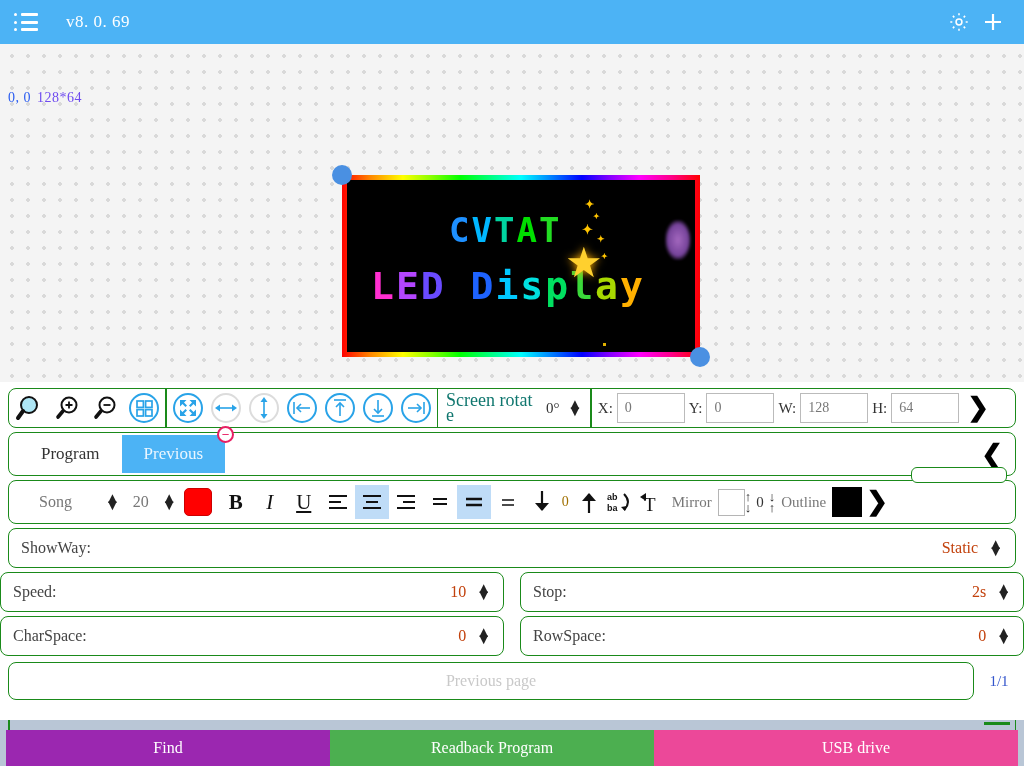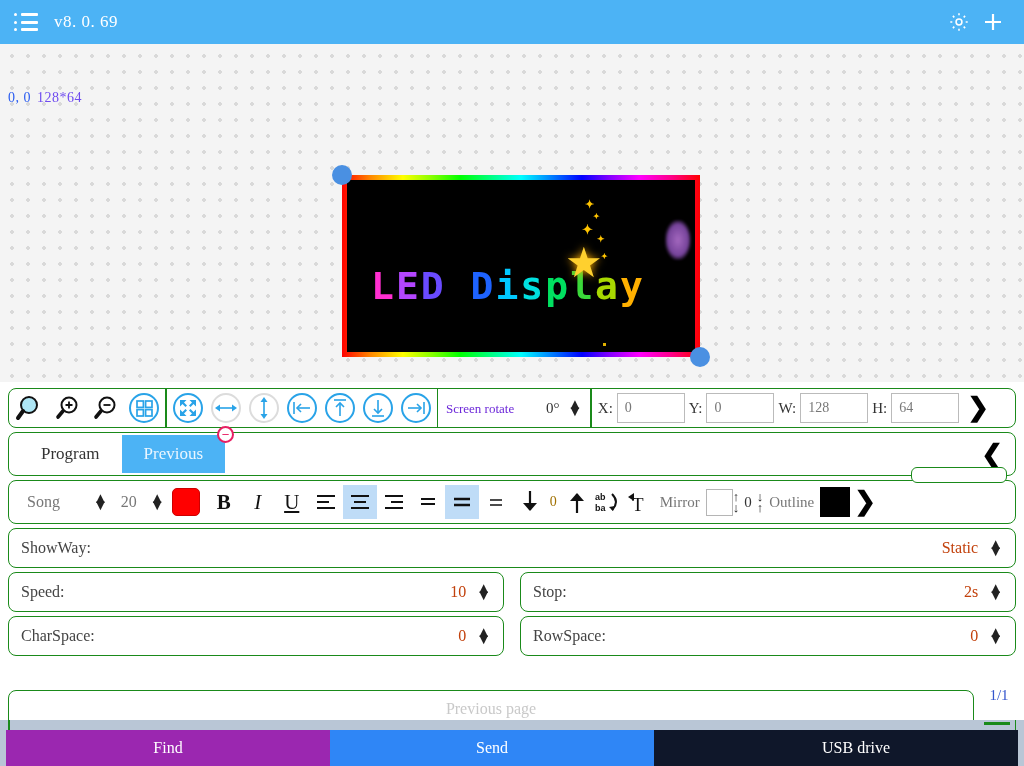--- a/index.html
+++ b/index.html
@@ -12,21 +12,21 @@
   
   #app-header {
     height: 44px; background: #4cb3f5;
     display: flex; align-items: center; padding: 0 14px;
   }
   #hamburger { width: 24px; height: 18px; display: flex; flex-direction: column;
     justify-content: space-between; cursor: pointer; }
   .hb-row { display:flex; align-items:center; gap:4px; }
   .hb-dot { width:3px; height:3px; background:#fff; border-radius:50%; }
   .hb-line { height:3px; background:#fff; width:18px; border-radius:1px; }
-  #version-label { color: #fff; font-size: 17px; margin-left: 16px;
+  #version-label { color: #fff; font-size: 17px; margin-left: 28px;
     letter-spacing: .5px; font-family: "Liberation Serif", serif; }
   #header-spacer { flex: 1; }
   .hdr-icon { color:#fff; cursor:pointer; display:flex; align-items:center;
     justify-content:center; width:34px; height:34px; }
 
   
   #canvas-area {
     position: relative; height: 338px; background: #f4f4f4;
     background-image: radial-gradient(#d9d9d9 1.6px, transparent 1.7px);
     background-size: 16px 16px; background-position: 4px 4px;
@@ -76,21 +76,21 @@
   .sep-v { width:1.5px; background:#1a8a1a; align-self:stretch; margin:0 2px; }
 
   
   #toolbar-row { height:40px; margin-top:6px; padding:0 2px; }
   .tb-btn { width:38px; height:36px; display:flex; align-items:center;
     justify-content:center; cursor:pointer; flex:none; }
   .circ { width:30px; height:30px; border-radius:50%; border:2px solid #29a3e8;
     display:flex; align-items:center; justify-content:center; }
 
   #screen-rotate-box { display:flex; align-items:center; padding:0 6px; flex:none; }
-  #screen-rotate-label { font-size:13px; color:#6d28d9; line-height:15px;
+  #screen-rotate-label { font-size:18px; color:#0f766e; line-height:15px;
     width:92px; word-break:break-all; }
   #screen-rotate-value { font-size:15px; color:#333; margin:0 8px; }
   .stepper { display:flex; flex-direction:column; align-items:center;
     line-height:7px; font-size:15px; color:#222; cursor:pointer; }
   .stepper span { display:block; }
 
   #xywh-box { display:flex; align-items:center; flex:1; padding:0 4px; gap:4px; }
   .xy-label { font-size:15px; color:#333; }
   .xy-input { border:1px solid #bbb; height:30px; width:68px; font-size:14px;
     color:#777; padding:0 7px; display:flex; align-items:center;
@@ -107,21 +107,21 @@
   #tab-close-badge { position:absolute; right:-9px; top:-9px; width:17px; height:17px;
     border-radius:50%; border:2px solid #e81e63; background:#fff; color:#e81e63;
     font-size:13px; line-height:13px; display:flex; align-items:center;
     justify-content:center; font-family:"Liberation Sans", sans-serif; }
   #tabs-chev { font-size:26px; color:#000; font-weight:bold; padding:0 12px;
     cursor:pointer; }
   #ghost-panel { position:absolute; right:8px; bottom:-8px; width:96px; height:16px;
     border:1.5px solid #1a8a1a; border-radius:6px; background:#fff; }
 
   
-  #format-row { height:44px; padding:0 10px; overflow:hidden; }
+  #format-row { height:44px; padding:0 22px; overflow:hidden; }
   #font-name { font-size:16px; color:#777; width:74px; padding-left:8px; }
   #font-size { font-size:16px; color:#777; width:42px; text-align:center; }
   .fmt-btn { width:34px; height:34px; display:flex; align-items:center;
     justify-content:center; cursor:pointer; flex:none; font-size:21px; color:#111; }
   .fmt-btn.sel { background:#bfdcf7; }
   #color-swatch { width:28px; height:28px; border-radius:5px; background:#ff0000;
     border:1px solid #cc0000; margin:0 7px; cursor:pointer; flex:none; }
   #outline-swatch { width:30px; height:30px; background:#000; cursor:pointer; flex:none; }
   #mirror-label, #outline-label { font-size:15px; color:#777; margin:0 6px; flex:none; }
   #mirror-check { width:27px; height:27px; border:1px solid #b5b5b5; background:#fff;
@@ -129,37 +129,37 @@
   .num-mini { font-size:14px; color:#a07000; margin:0 3px; flex:none; }
   .num-mini2 { font-size:15px; color:#333; margin:0 5px; flex:none; }
   .arrow-updown { display:flex; flex-direction:column; align-items:center;
     line-height:11px; font-size:13px; color:#111; cursor:pointer; flex:none; }
 
   
   .setting-row { height:40px; justify-content:space-between; padding:0 12px; }
   .set-label { font-size:16px; color:#444; }
   .set-right { display:flex; align-items:center; gap:10px; }
   .set-value { font-size:16px; color:#c2410c; }
-  .half-row { display:flex; margin:4px 8px; gap:16px;text-align:right; }
+  .half-row { display:flex; margin:4px 0; gap:16px;text-align:right; }
   .half-row > .panel { margin:0; flex:1; }
 
   
   #pager-row { display:flex; align-items:center; margin:6px 8px; gap:8px; }
   .pager-btn { flex:1; height:38px; border:1.5px solid #1a8a1a; border-radius:8px;
     display:flex; align-items:center; justify-content:center; font-size:16px;
-    color:#c9c9c9; cursor:pointer; background:#fff;margin-top:28px; }
+    color:#c9c9c9; cursor:pointer; background:#fff; }
   #page-indicator { font-size:15px; color:#3355cc; min-width:34px; text-align:center; }
   #action-bar { position:absolute; left:0; bottom:0; width:1024px; height:36px;
     display:flex; gap:0; padding:0 6px; }
   .action-btn { flex:1; display:flex; align-items:center; justify-content:center;
     font-size:16px; color:#fff; cursor:pointer; }
   #btn-find { background:#9b27b0; }
   #btn-readback { background:#4caf50; }
   #btn-send { background:#2f86f6; }
-  #btn-usb { background:#0f172a;padding-left:40px; }
+  #btn-usb { background:#ec4899;padding-left:40px; }
   #bottom-area { position:absolute; left:0; bottom:0; width:1024px; height:46px;
     background:#b9c6d6; }
   #stray-green { position:absolute; right:14px; top:2px; width:26px; height:3px;
     background:#1a8a1a; }
   #stray-border-l { position:absolute; left:8px; top:0; width:1.5px; height:10px;
     background:#1a8a1a; }
   #stray-border-r { position:absolute; right:8px; top:0; width:1.5px; height:10px;
     background:#1a8a1a; }
 </style>
 </head>
@@ -197,20 +197,21 @@
 
 <div id="canvas-area">
   <div id="coord-label">
     <span>0, 0</span><span class="dim">128*64</span>
   </div>
 
   <div id="led-region">
     <div id="led-frame">
       <div id="led-screen" style="background: rgb(0, 0, 0);">
         <div id="led-text-wrap">
+          <div class="led-line" id="led-line-1"><span class="ch" style="color: rgb(30, 144, 255);">C</span><span class="ch" style="color: rgb(0, 183, 255);">V</span><span class="ch" style="color: rgb(0, 212, 160);">T</span><span class="ch" style="color: rgb(0, 224, 0);">A</span><span class="ch" style="color: rgb(34, 221, 34);">T</span></div>
           <div class="led-line" id="led-line-2"><span class="ch" style="color: rgb(255, 47, 208);">L</span><span class="ch" style="color: rgb(180, 70, 255);">E</span><span class="ch" style="color: rgb(106, 75, 255);">D</span><span class="ch">&nbsp;</span><span class="ch" style="color: rgb(30, 99, 255);">D</span><span class="ch" style="color: rgb(0, 200, 255);">i</span><span class="ch" style="color: rgb(0, 224, 224);">s</span><span class="ch" style="color: rgb(0, 224, 96);">p</span><span class="ch" style="color: rgb(58, 216, 58);">l</span><span class="ch" style="color: rgb(168, 216, 0);">a</span><span class="ch" style="color: rgb(255, 176, 0);">y</span></div>
         </div>
         <div id="blob"></div>
         <div id="sparkle-star">★</div>
         <div class="sp" style="left:238px;top:18px;font-size:11px;">✦</div>
         <div class="sp" style="left:246px;top:32px;font-size:8px;">✦</div>
         <div class="sp" style="left:235px;top:42px;font-size:13px;">✦</div>
         <div class="sp" style="left:250px;top:54px;font-size:9px;">✦</div>
         <div class="sp" style="left:254px;top:72px;font-size:8px;">✦</div>
         <div id="dot-small"></div>
@@ -503,16 +504,16 @@
   <div class="pager-btn">Previous page</div>
   <div id="page-indicator">1/1</div>
 </div>
 
 <div id="bottom-area">
   <div id="stray-border-l"></div>
   <div id="stray-border-r"></div>
   <div id="stray-green"></div>
   <div id="action-bar">
     <div class="action-btn" id="btn-find">Find</div>
-    <div class="action-btn" id="btn-send">Send</div>
+    <div class="action-btn" id="btn-readback">Readback Program</div>
     <div class="action-btn" id="btn-usb">USB drive</div>
   </div>
 </div>
 
 </body></html>

